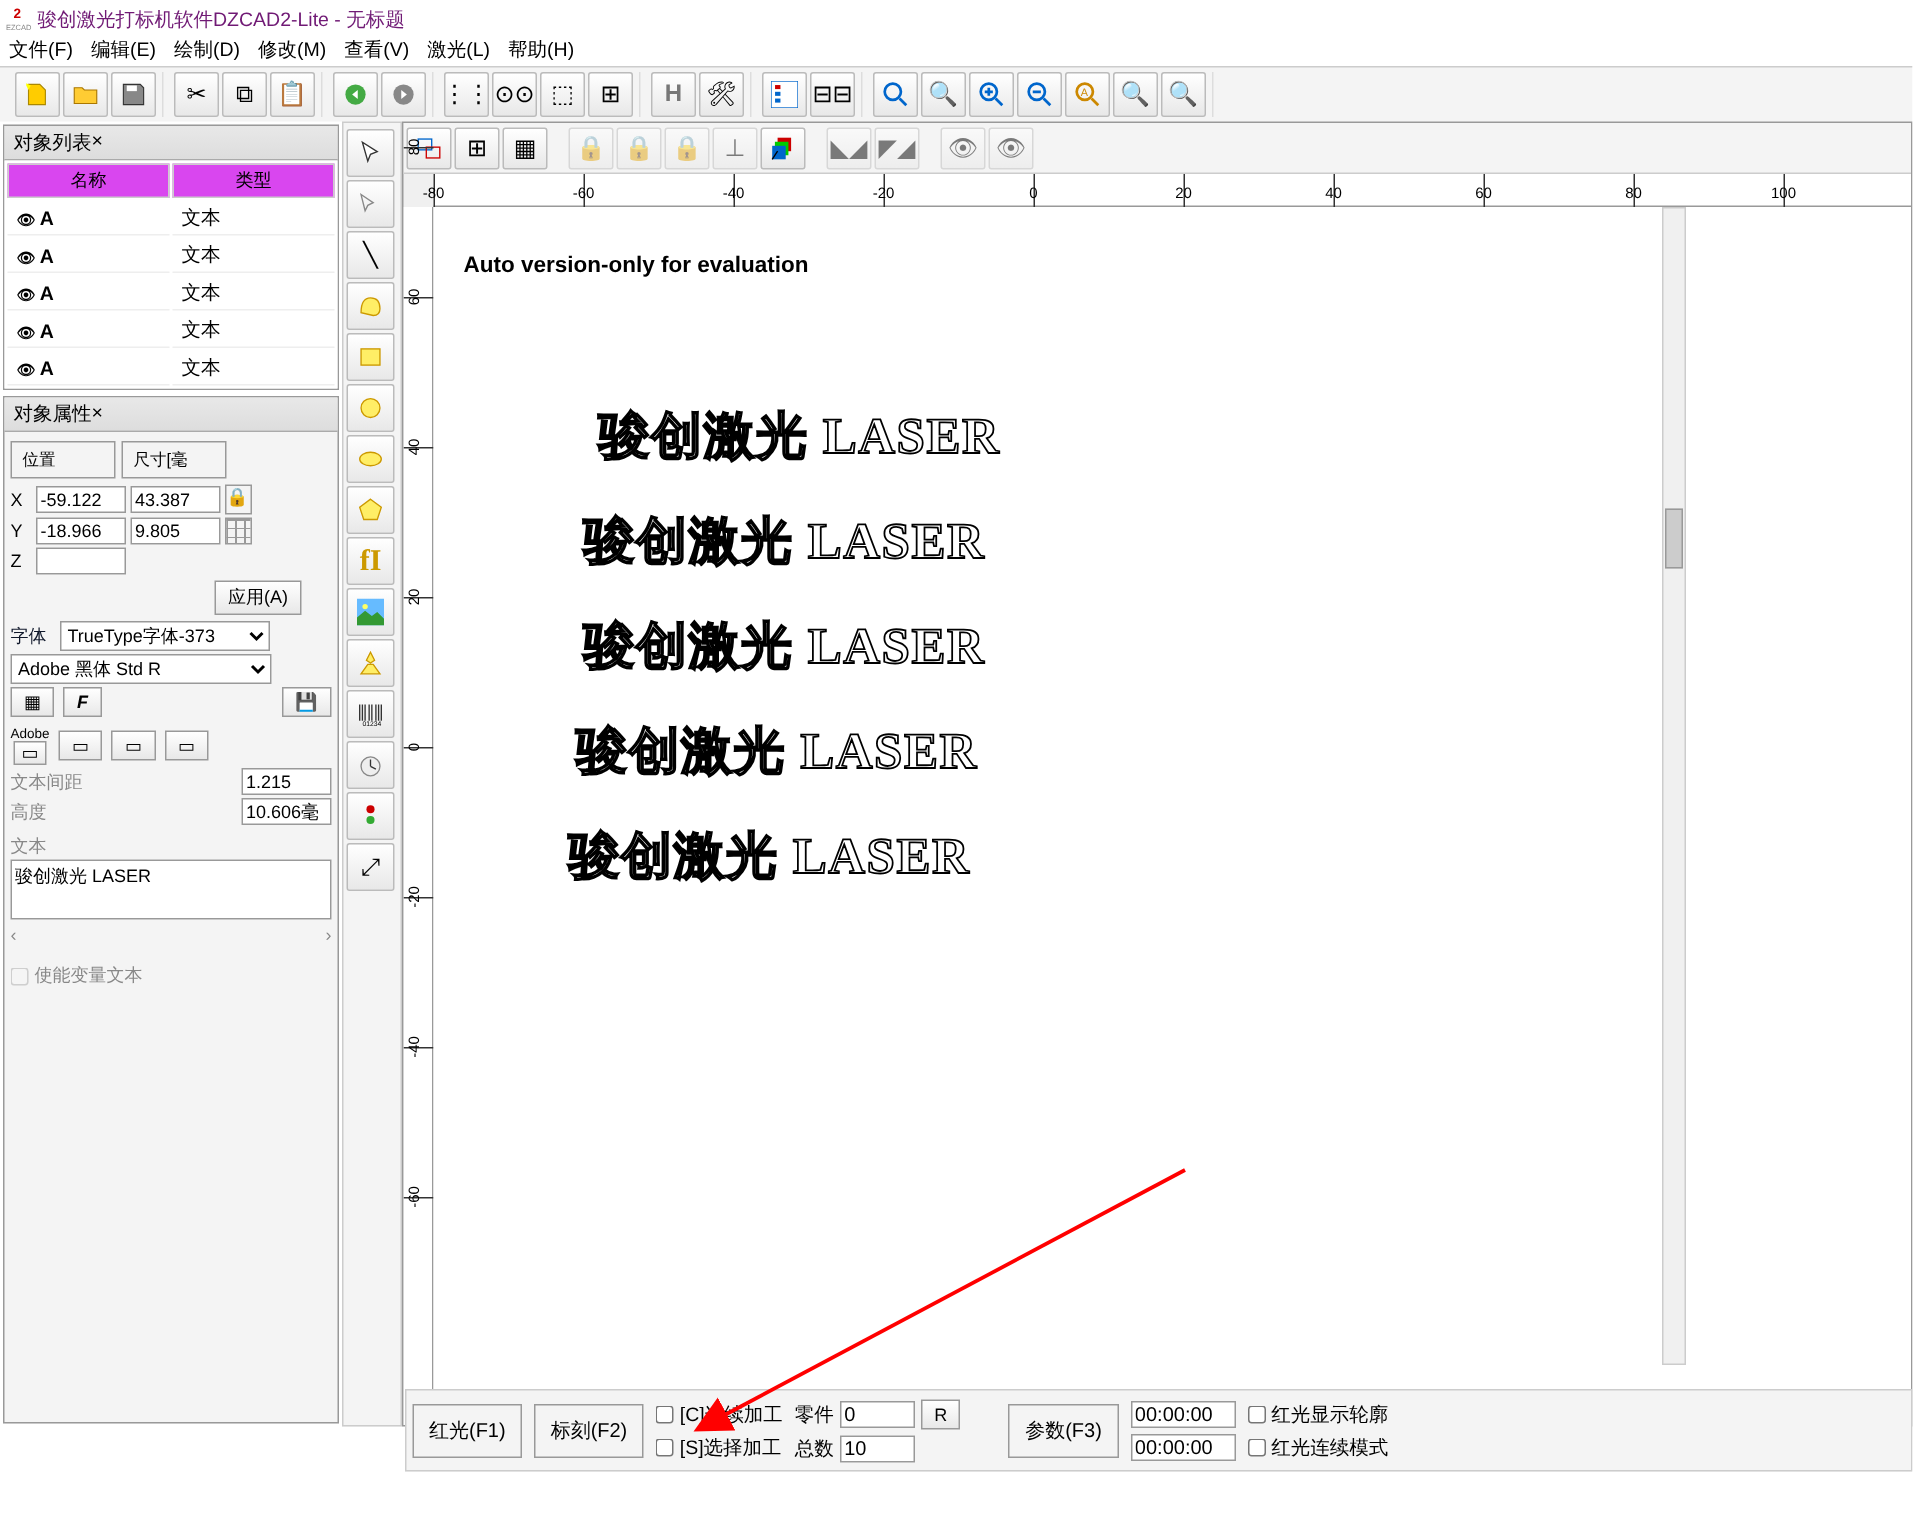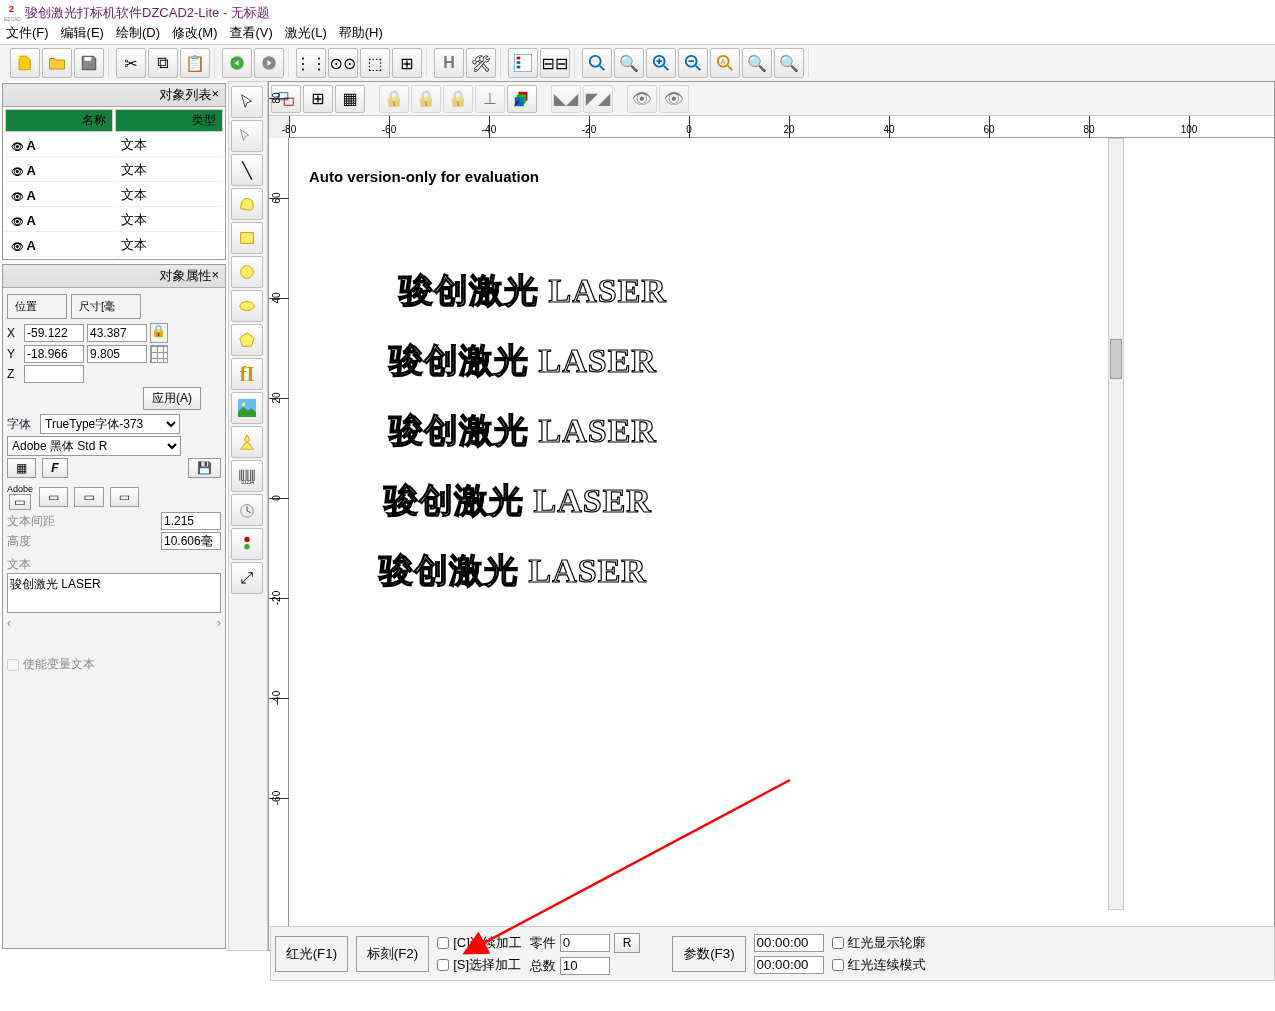--- a/index.html
+++ b/index.html
@@ -10,24 +10,24 @@
 .title-bar .logo::after { content:"EZCAD"; font-size:5px; color:#888; position:absolute; bottom:0; left:0;}
 .menu-bar { height: 22px; display: flex; align-items: center; padding: 0 6px; gap: 12px; font-size: 13px; }
 .menu-bar span { cursor: default; text-align: center; }
 .toolbar-row { display: flex; align-items: center; padding: 3px 6px; gap: 3px; border-top: 1px solid #ccc; background:#f4f4f4;}
 .tb-grp { display: flex; gap: 2px; padding: 0 4px; border-right: 1px solid #ddd;}
 .tbtn { width: 30px; height: 30px; border: 1px solid #bbb; background: linear-gradient(#fff,#e8e8e8); display:flex; align-items:center; justify-content:center; font-size:16px; cursor:pointer; border-radius:2px;}
 .tbtn svg { width:18px; height:18px; }
 .main-layout { display: flex; height: 870px; }
 .left-col { width: 228px; display:flex; flex-direction:column; }
 .panel { border: 1px solid #999; margin:2px; background:#f4f4f4;}
-.panel-title { background: linear-gradient(#e8e8e8,#ddd); padding:2px 6px; font-size:13px; display:flex; justify-content:flex-end; border-bottom:1px solid #aaa;}
+.panel-title { background: linear-gradient(#e8e8e8,#ddd); padding:2px 6px; font-size:13px; display:flex; justify-content:flex-start; border-bottom:1px solid #aaa;}
 .panel-title .x { cursor:pointer;}
 .obj-table { width:100%; background:#fff; }
-.obj-table th { text-align:right; padding:2px 6px; background:#15803d; border:1px solid #ccc; font-weight:normal; font-size:12px;}
+.obj-table th { text-align:center; padding:2px 6px; background:#d946ef; border:1px solid #ccc; font-weight:normal; font-size:12px;}
 .obj-table td { padding:2px 6px; border-bottom:1px solid #eee; font-size:13px;}
 .obj-table td:first-child::before { content:"👁 "; font-size:10px; filter:grayscale(1);}
 .prop-panel { padding:4px; font-size:12px;}
 .prop-row { display:flex; align-items:center; margin:2px 0; gap:3px;}
 .prop-row label { width:14px; }
 .prop-row input { width:60px; height:18px; border:1px solid #999; padding:0 2px; font-size:12px; background:#fff;}
 .fieldset { border:1px solid #999; padding:4px; margin:2px 0; display:inline-block;}
 .fieldset-title{ font-size:11px; margin-top:-10px; background:#f4f4f4; display:inline-block; padding:0 3px;}
 .sm-btn { border:1px solid #999; background:linear-gradient(#fff,#e8e8e8); padding:2px 8px; font-size:12px; cursor:pointer;}
 .select { border:1px solid #999; background:#fff; height:20px; font-size:12px; width:140px;}
@@ -210,21 +210,21 @@
         </table>
     </div>
 
     <div class="panel" style="flex:1;">
       <div class="panel-title">
           <span>对象属性</span>
           <span class="x">×</span>
         </div>
       <div class="prop-panel">
         <div style="display:flex; gap:4px;">
-          <div class="fieldset" style="width:60px;"><div class="fieldset-title">位置</div></div>
+          <div class="fieldset" style="width:70px;"><div class="fieldset-title">位置</div></div>
           <div class="fieldset" style="width:70px;"><div class="fieldset-title">尺寸[毫</div></div>
         </div>
         <div class="prop-row">
             <label>X</label>
             <input value="-59.122" style="">
             <input value="43.387" style="">
             <span class="lock-icon">🔒</span>
           </div>
         <div class="prop-row">
             <label>Y</label>
@@ -265,21 +265,21 @@
             <span style="width:60px;color:#888">高度</span>
             <span style="flex:1"></span>
             <input value="10.606毫" style="">
           </div>
         <div style="color:#888;margin-top:6px">文本</div>
         <textarea class="textarea" style="">骏创激光 LASER</textarea>
         <div style="display:flex;justify-content:space-between;color:#888">
             <span>‹</span>
             <span>›</span>
           </div>
-        <div class="cb" style="margin-top:26px;color:#888">
+        <div class="cb" style="margin-top:12px;color:#888">
             <input type="checkbox" disabled="" style="">
             <span>使能变量文本</span>
           </div>
       </div>
     </div>
   </div>
 
   <div class="tool-strip">
     <div class="tbtn">
         <svg viewBox="0 0 20 20">

